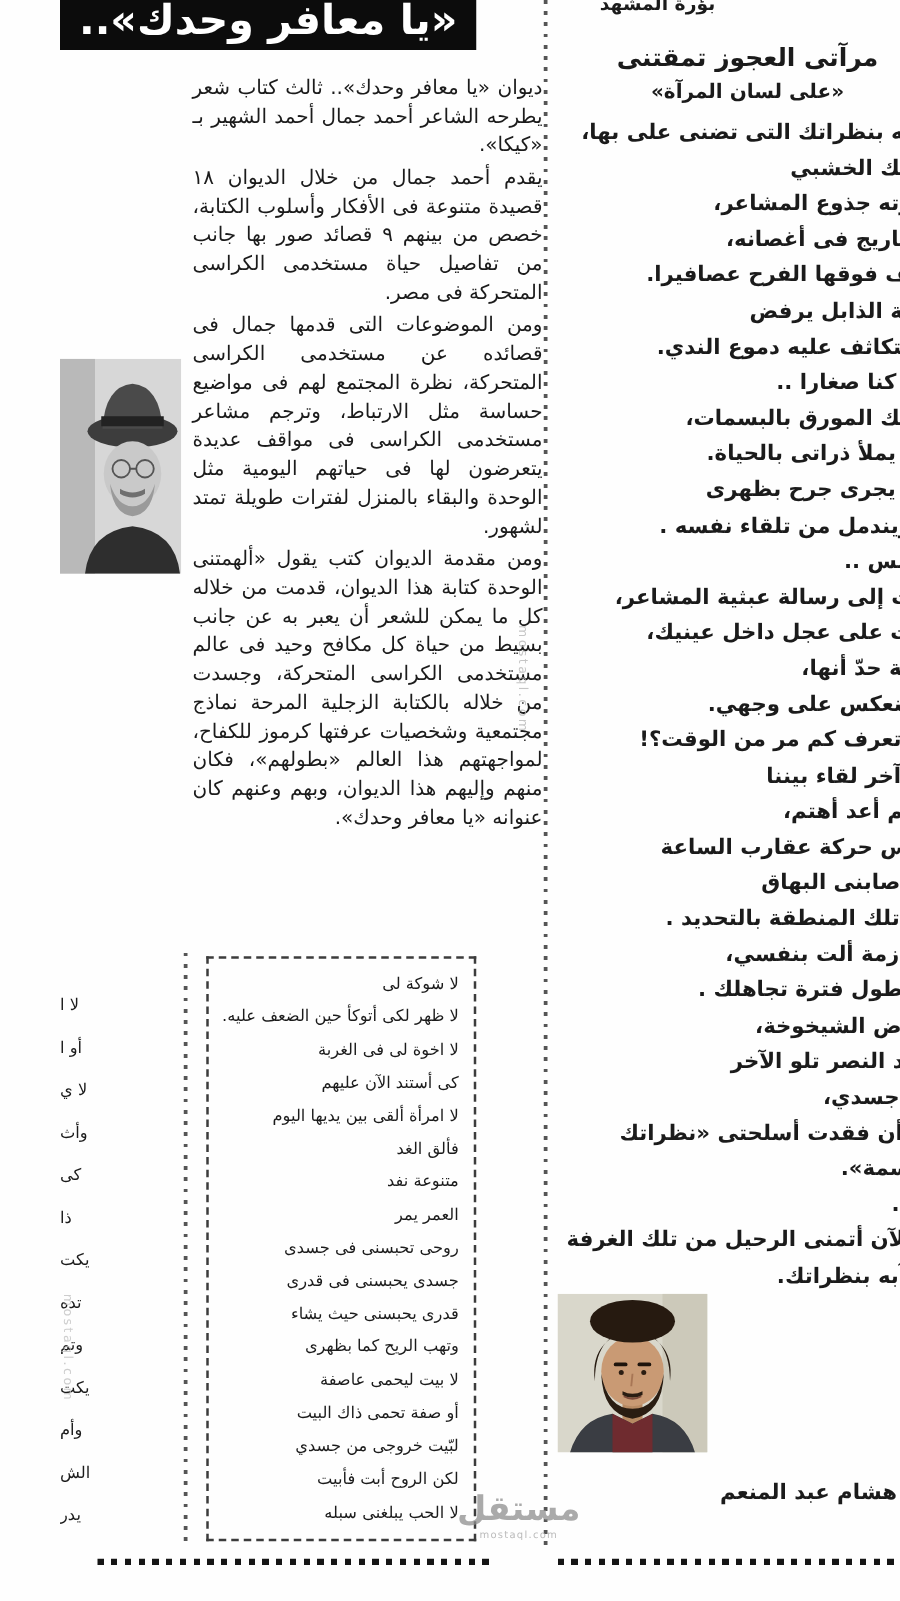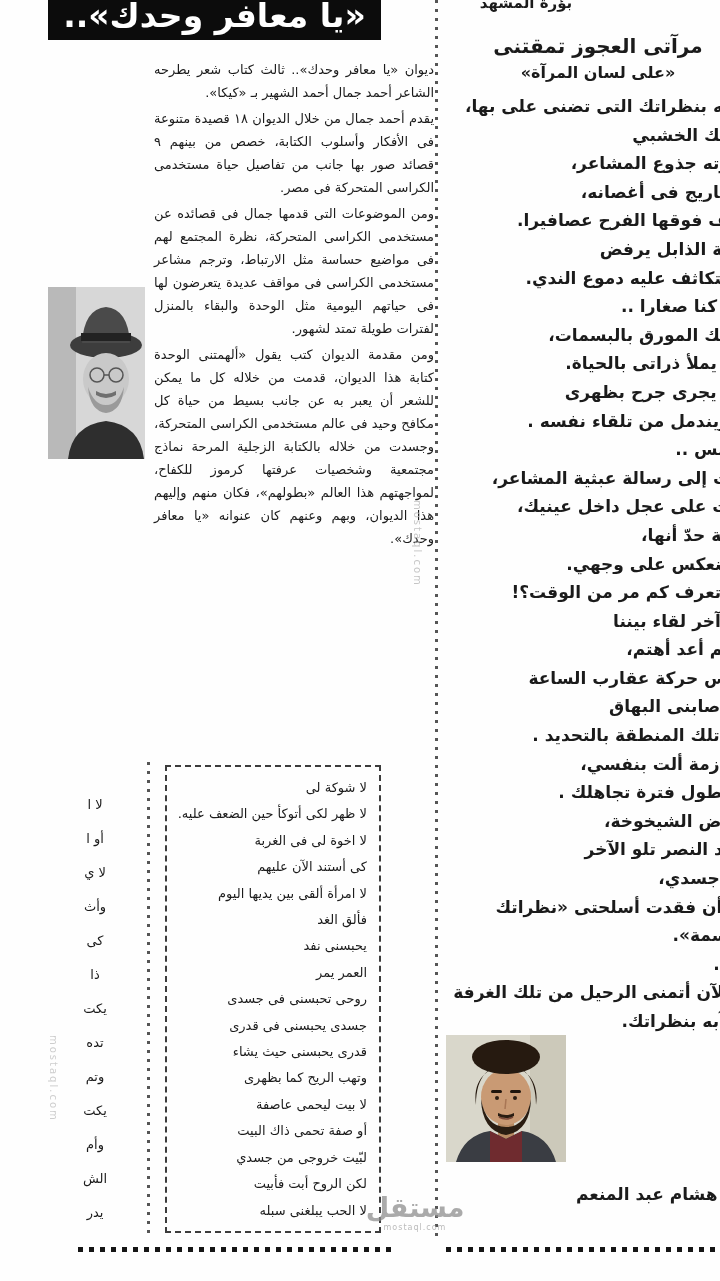--- a/index.html
+++ b/index.html
@@ -35,21 +35,21 @@
   .poem-lines{
     position:absolute;left:392px;top:92px;width:314px;
     text-align:right;font-size:17px;font-weight:600;line-height:28.6px;
     padding-right:2px;
   }
   .poem-line{white-space:nowrap;}
 
   
   .article{
     position:absolute;left:106px;top:58px;width:280px;
-    font-size:13px;line-height:23px;text-align:justify;
+    font-size:16px;line-height:23px;text-align:justify;
   }
   .article-p{margin:0 0 3px;}
 
   
   .bw-photo{position:absolute;left:0;top:287px;width:97px;height:172px;}
   .author-photo{position:absolute;left:398px;top:1035px;width:120px;height:127px;}
   .author-caption{
     position:absolute;left:528px;top:1184px;width:178px;
     font-size:17px;font-weight:bold;text-align:left;
   }
@@ -59,21 +59,21 @@
     position:absolute;left:117px;top:765px;width:216px;height:468px;
     border:2px dashed #3c3c3c;box-sizing:border-box;
     padding:8px 12px 6px 4px;
     font-size:13px;line-height:26.4px;text-align:right;font-weight:500;
     overflow:hidden;
   }
 
   
   .left-frags{
     position:absolute;left:0;top:788px;width:94px;height:448px;
-    text-align:center;font-size:13px;line-height:34px;font-weight:500;
+    text-align:left;font-size:13px;line-height:34px;font-weight:500;
     overflow:hidden;
   }
   .frag-line{white-space:nowrap;}
 
   
   .vsep{position:absolute;width:3px;
     background-image:repeating-linear-gradient(180deg,#555 0 3px,transparent 3px 9px);}
   .vsep-right{left:387px;top:0;height:1240px;}
   .vsep-left{left:99px;top:762px;height:476px;}
 
@@ -169,21 +169,21 @@
     </svg>
   </div>
 
   <div class="boxed-poem">
       <div class="box-line">لا شوكة لى</div>
       <div class="box-line">لا ظهر لكى أتوكأ حين الضعف عليه.</div>
       <div class="box-line">لا اخوة لى فى الغربة</div>
       <div class="box-line">كى أستند الآن عليهم</div>
       <div class="box-line">لا امرأة ألقى بين يديها اليوم</div>
       <div class="box-line">فألق الغد</div>
-      <div class="box-line">يحبسنى نفد</div>
+      <div class="box-line">متنوعة نفد</div>
       <div class="box-line">العمر يمر</div>
       <div class="box-line">روحى تحبسنى فى جسدى</div>
       <div class="box-line">جسدى يحبسنى فى قدرى</div>
       <div class="box-line">قدرى يحبسنى حيث يشاء</div>
       <div class="box-line">وتهب الريح كما بظهرى</div>
       <div class="box-line">لا بيت ليحمى عاصفة</div>
       <div class="box-line">أو صفة تحمى ذاك البيت</div>
       <div class="box-line">لبّيت خروجى من جسدي</div>
       <div class="box-line">لكن الروح أبت فأبيت</div>
       <div class="box-line">لا الحب يبلغنى سبله</div>

